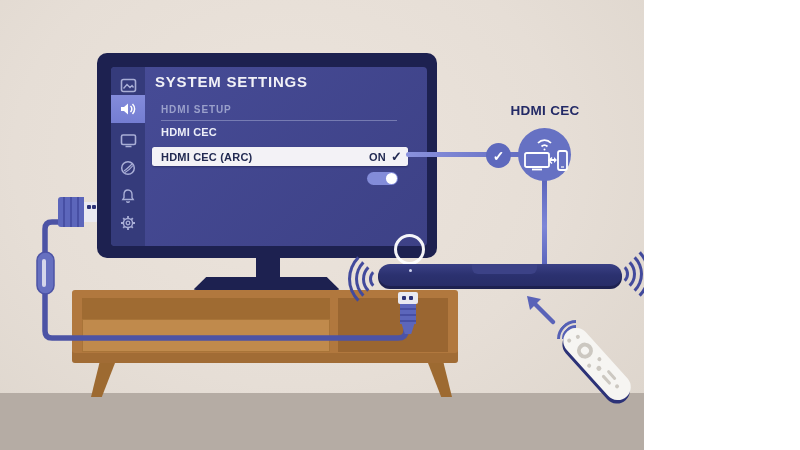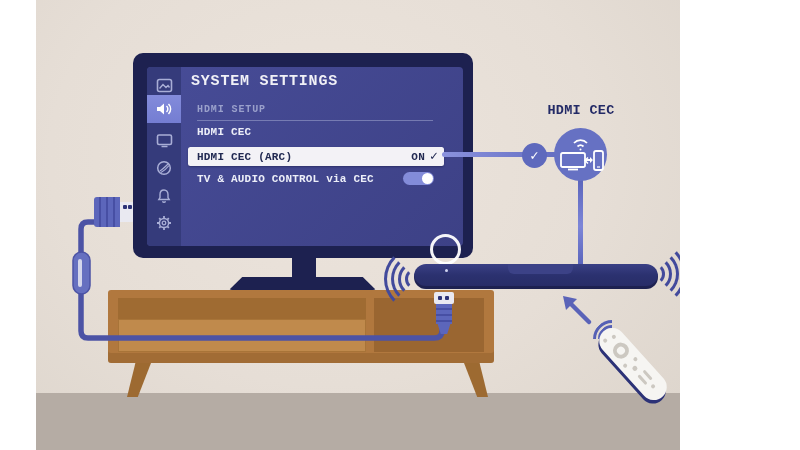--- a/index.html
+++ b/index.html
@@ -1,18 +1,18 @@
 <!DOCTYPE html>
 <html><head>
 <meta charset="utf-8">
 <style>
   html,body{margin:0;padding:0;}
   #scene{position:relative;width:644px;height:450px;overflow:hidden;
-    font-family:Liberation Mono, monospace;
-    background:radial-gradient(ellipse at 45% 35%, #ece4dc 0%, #e6ded6 55%, #dcd4cb 100%);margin-left:36px;}
+    font-family:Liberation Sans, sans-serif;
+    background:radial-gradient(ellipse at 45% 35%, #ece4dc 0%, #e6ded6 55%, #dcd4cb 100%);}
   .abs{position:absolute;}
 
   
   #floor{left:0;top:393px;width:800px;height:57px;background:#b5aca4;z-index:2;}
 
   
   #bg-svg{left:0;top:0;width:800px;height:450px;z-index:3;}
   #lamp-shade{left:730px;top:103px;width:72px;height:67px;background:#f7f5f2;border-radius:2px;z-index:3;}
 
   
@@ -230,21 +230,20 @@
       <div id="row-hdmi-cec" class="menu-row">HDMI CEC</div>
 
       <div id="row-arc" class="menu-row">
         <span>HDMI CEC (ARC)</span>
         <span class="spacer"></span>
         <span class="val">ON</span>
         <span class="chk">✓</span>
       </div>
 
       <div id="row-tvaudio" class="menu-row">
-        <span>TV &amp; AUDIO CONTROL via CEC</span>
         <span class="spacer"></span>
         <div id="toggle">
           <div class="knob"></div>
         </div>
       </div>
     </div>
   </div>
   <div id="tv-neck" class="abs"></div>
   <div id="tv-base" class="abs"></div>
 

